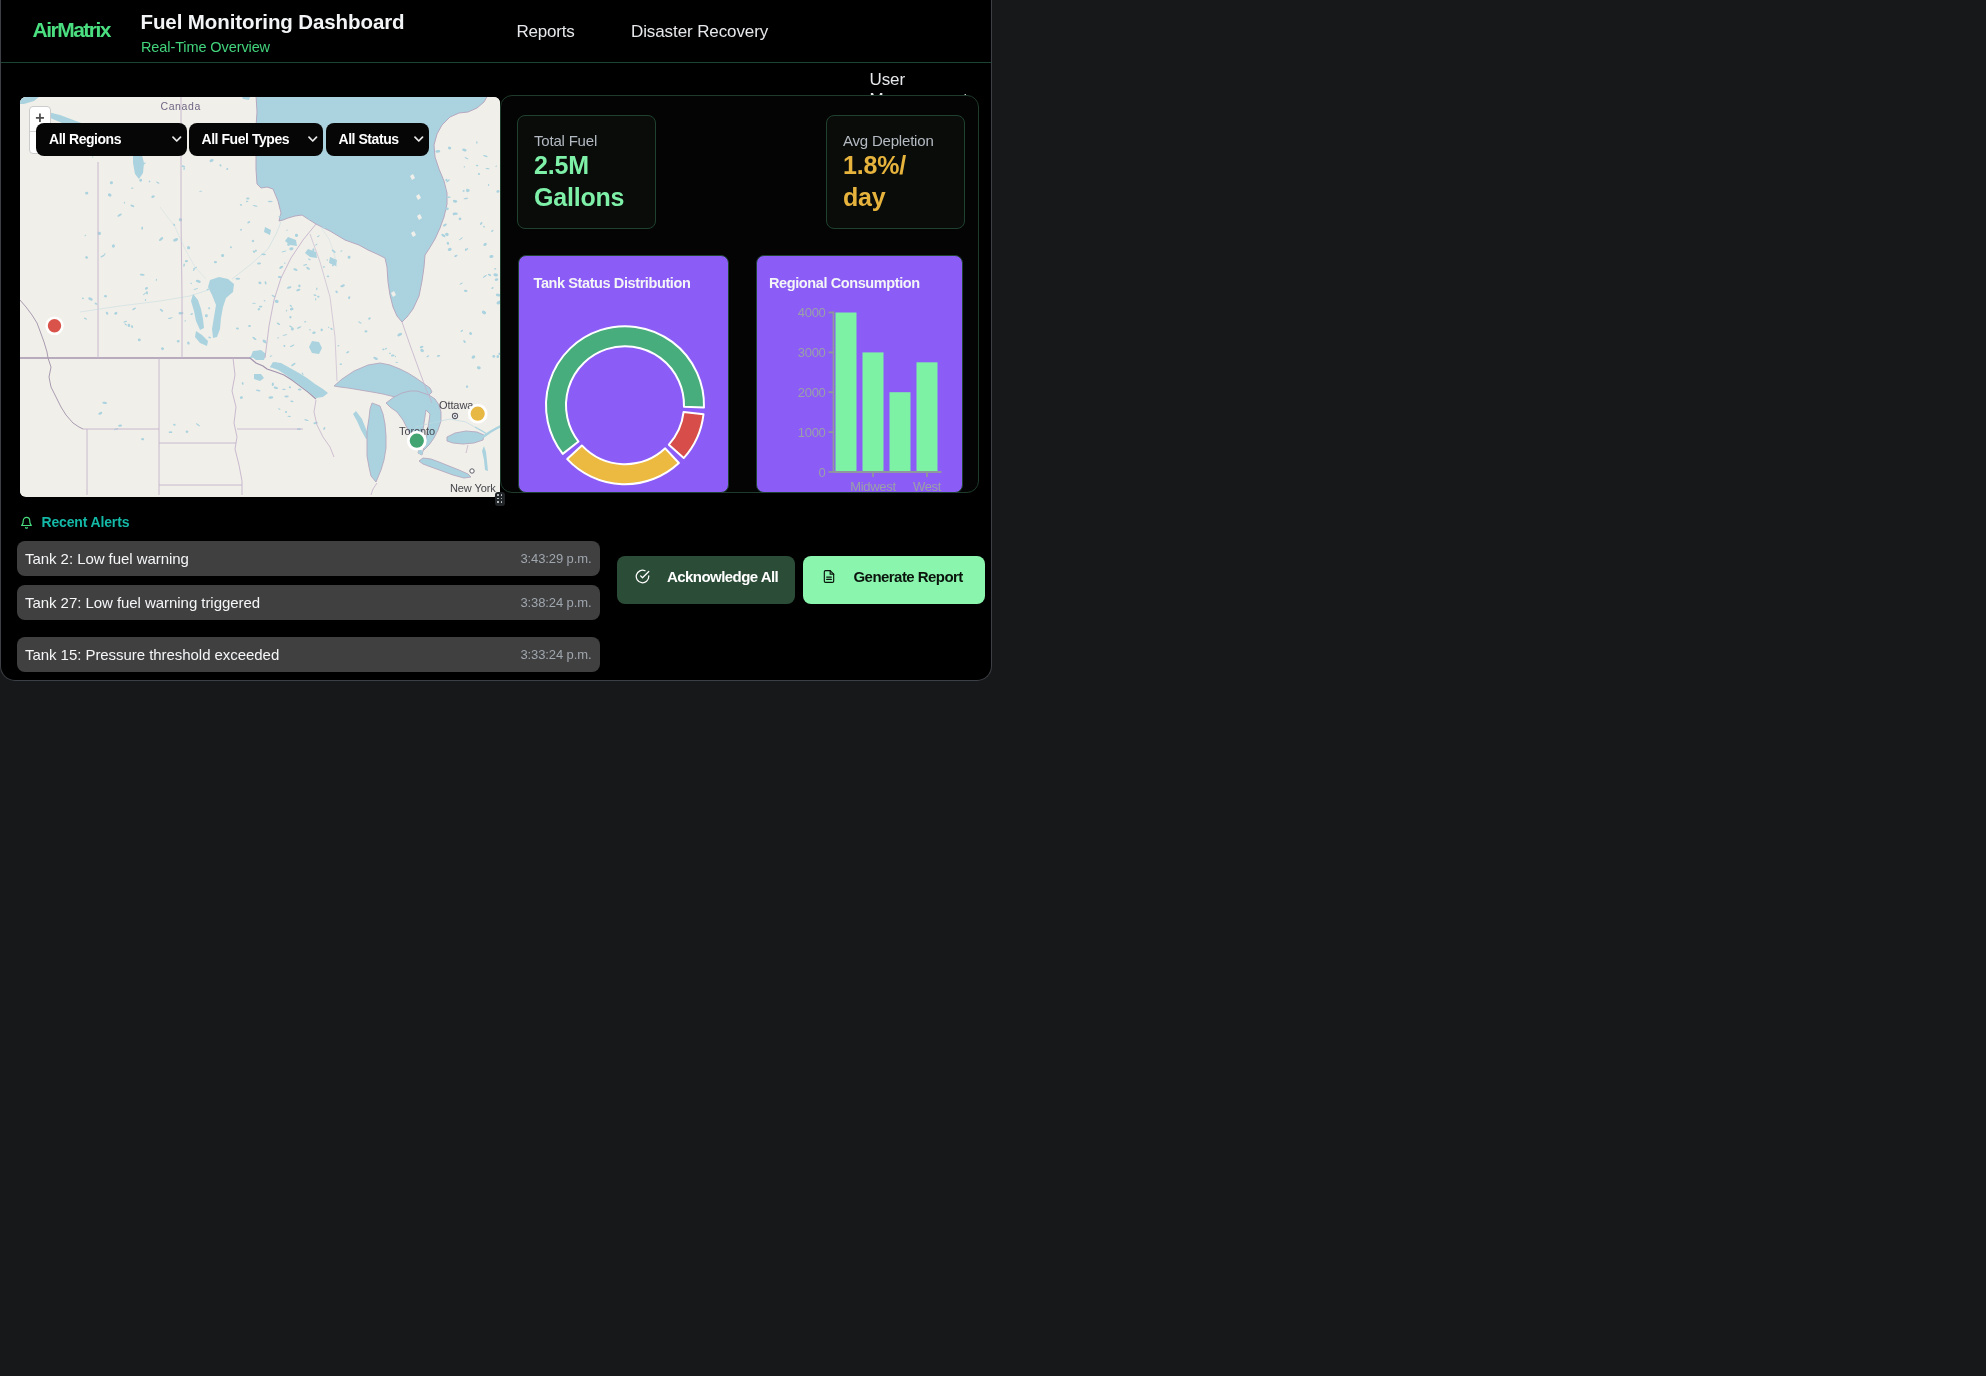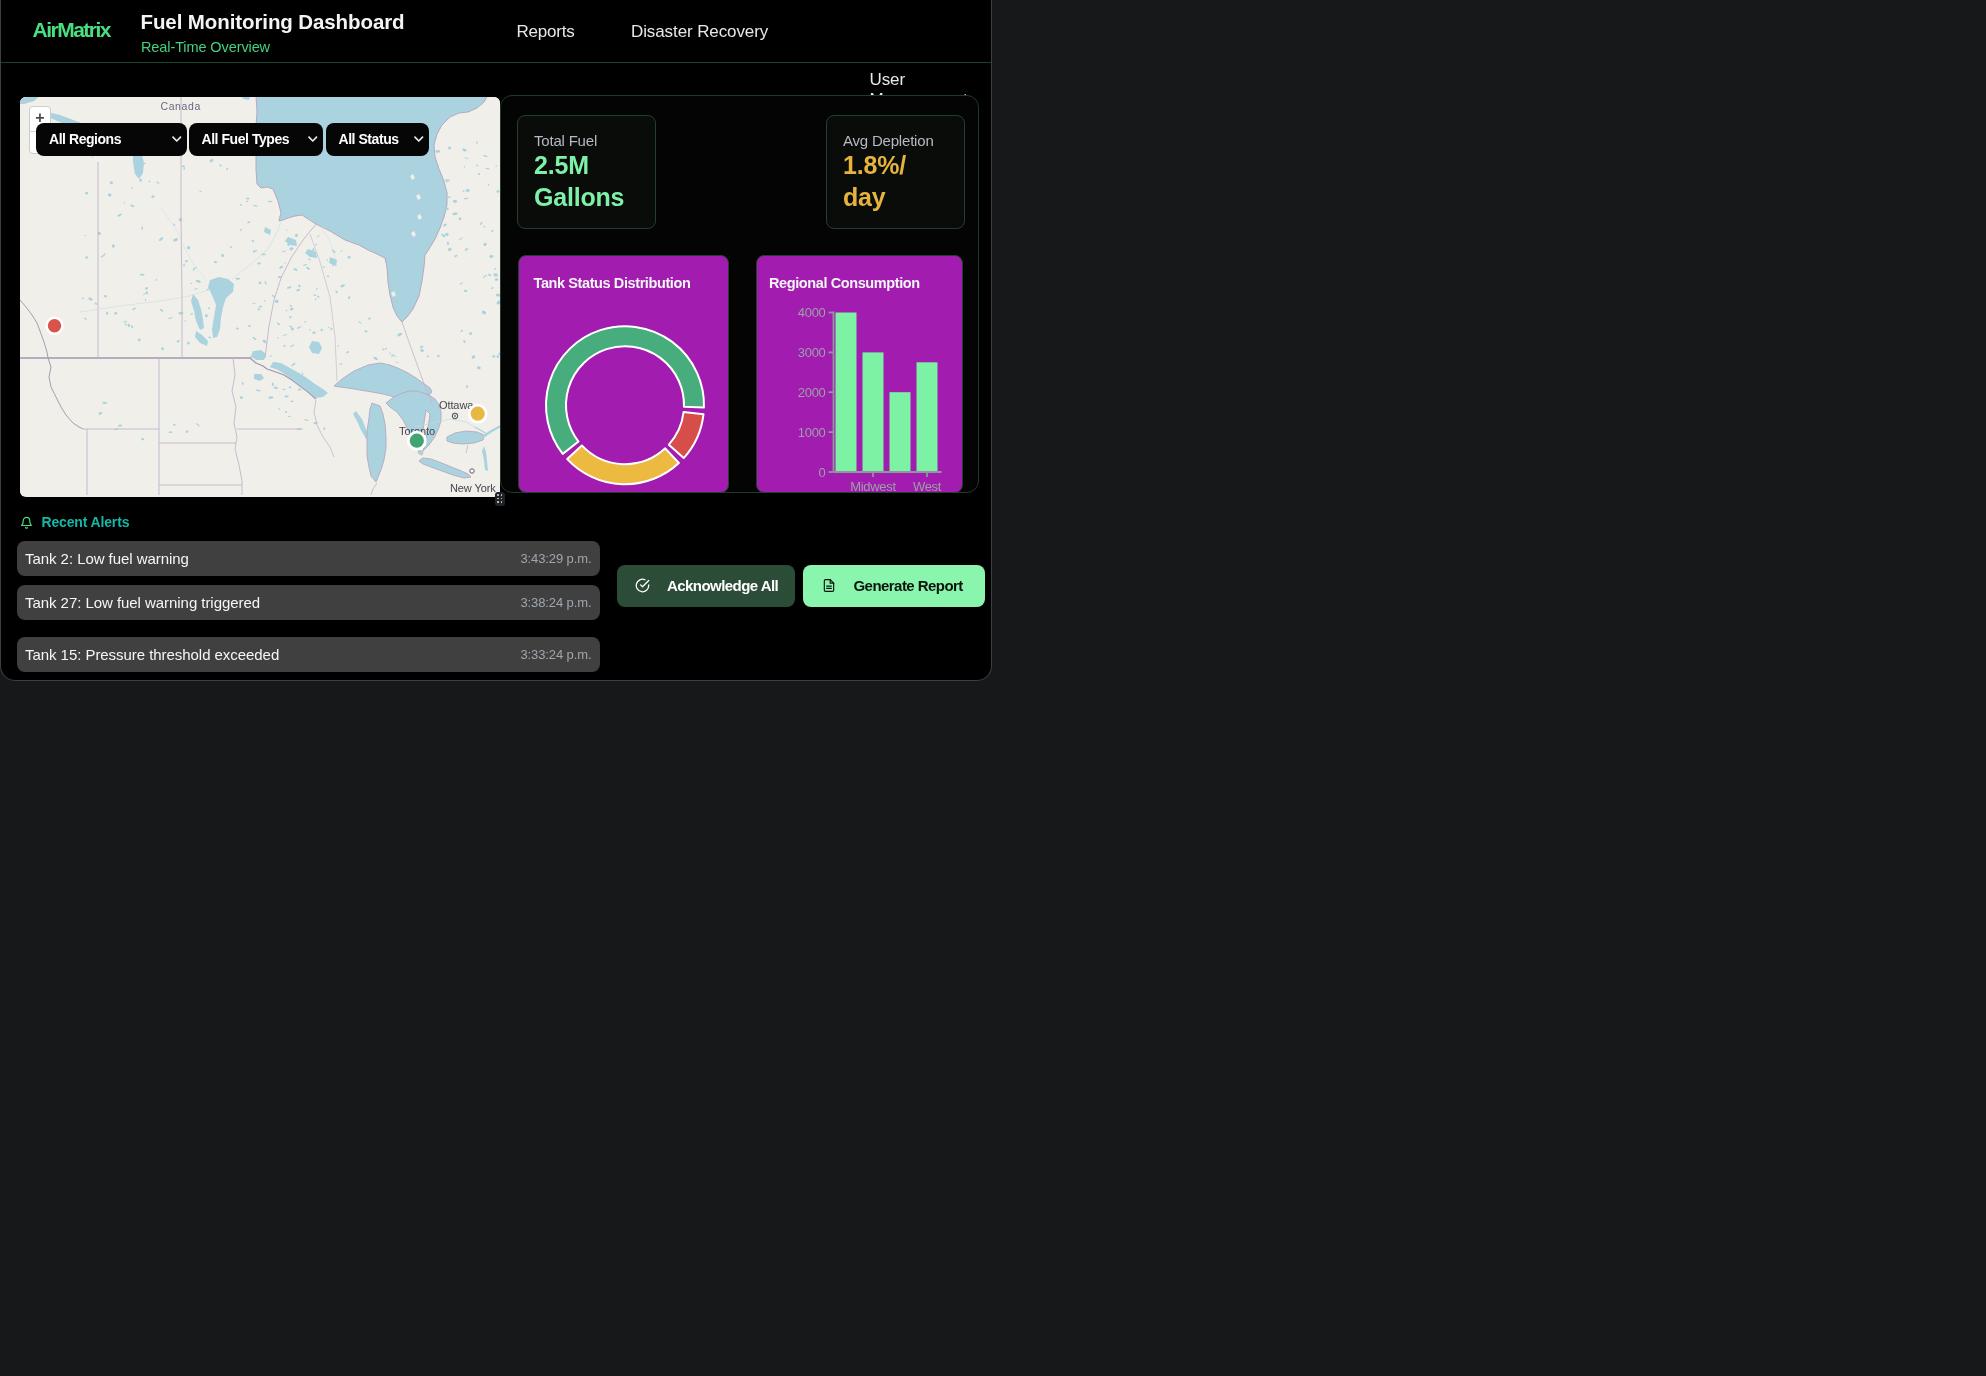--- a/index.html
+++ b/index.html
@@ -23,33 +23,33 @@
          border-radius:6px; overflow:hidden; background:#f1efe9; }
   #panel { position:absolute; left:499px; top:95px; width:479px; height:398px;
            border:1px solid #1e3b2c; border-radius:12px; background:#030403; }
   
   .stat { position:absolute; top:18.5px; height:114px; width:138.5px;
           background:#0a0c0a; border:1px solid #1f4230; border-radius:8px; padding:15.5px 16px; }
   .stat .lbl { color:#b4bac2; font-size:15px; letter-spacing:-0.2px; line-height:17px; margin-top:1px;}
   .stat .val { margin-top:1px; font-size:25px; font-weight:bold; line-height:31.5px;
                letter-spacing:-0.2px; }
   
-  .card { position:absolute; top:159px; height:238px; background:#a21caf;
+  .card { position:absolute; top:159px; height:238px; background:#8b5cf6;
           border:1px solid #1f4230; border-radius:8px;text-align:right; }
   .card h3 { color:#f4f5f7; font-size:14.5px; font-weight:bold; letter-spacing:-0.4px;
              position:absolute; left:16px; top:19px; }
   
   #alerts { position:absolute; left:-1.5px; top:495px; width:992px; height:186px; }
   .ra-title { position:absolute; left:42px; top:19px; color:#14b8a6; font-size:14px;
               font-weight:bold; letter-spacing:-0.15px; }
   .arow { position:absolute; left:17.5px; width:582.5px; height:35px; background:#404040;
           border-radius:8px; color:#f5f6f8; font-size:15px; display:flex; align-items:center; }
   .arow .t { margin-left:8px; letter-spacing:-0.05px; font-weight:500; }
   .arow .tm { position:absolute; right:8px; color:#9fa6ae; font-size:13px; letter-spacing:-0.1px; }
-  .btn { position:absolute; top:70px; height:42px; border-radius:8px; font-weight:bold;
+  .btn { position:absolute; top:61px; height:48px; border-radius:8px; font-weight:bold;
          font-size:15px; letter-spacing:-0.55px; }
   .btn svg { position:absolute; top:12.5px; }
   #ackbtn { left:617px; width:178px; background:#2b4c37; color:#fff; }
   #genbtn { left:803.5px; width:182px; background:#8af5ac; color:#0a140d; }
   .btn span { position:absolute; top:11.5px; }
   #ackbtn svg { left:18px; } #ackbtn span { left:50.5px; }
   #genbtn svg { left:18.5px; } #genbtn span { left:50.5px; }
   
   .pill { position:absolute; top:25.5px; height:33px; background:#060606; border-radius:8px;
           color:#fff; font-weight:bold; font-size:14px; }

